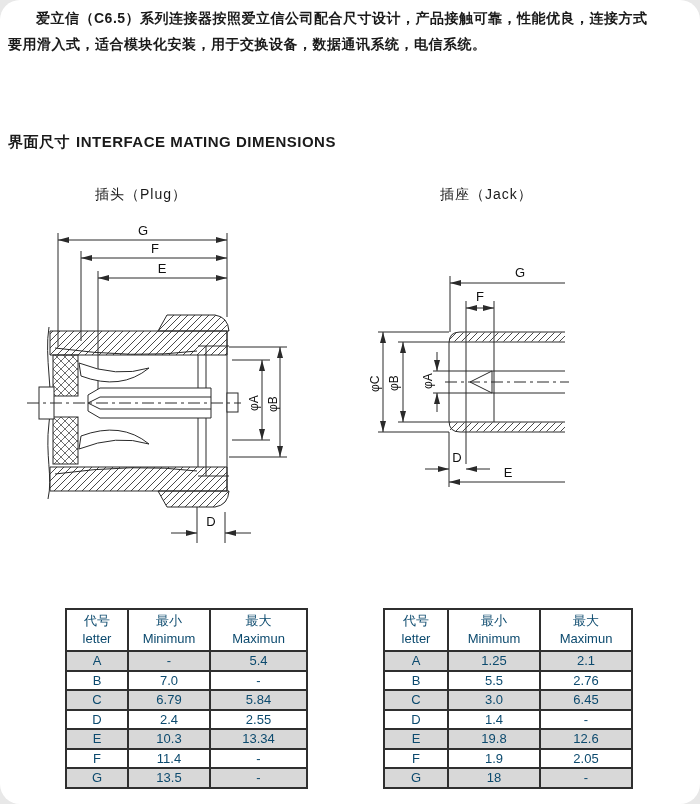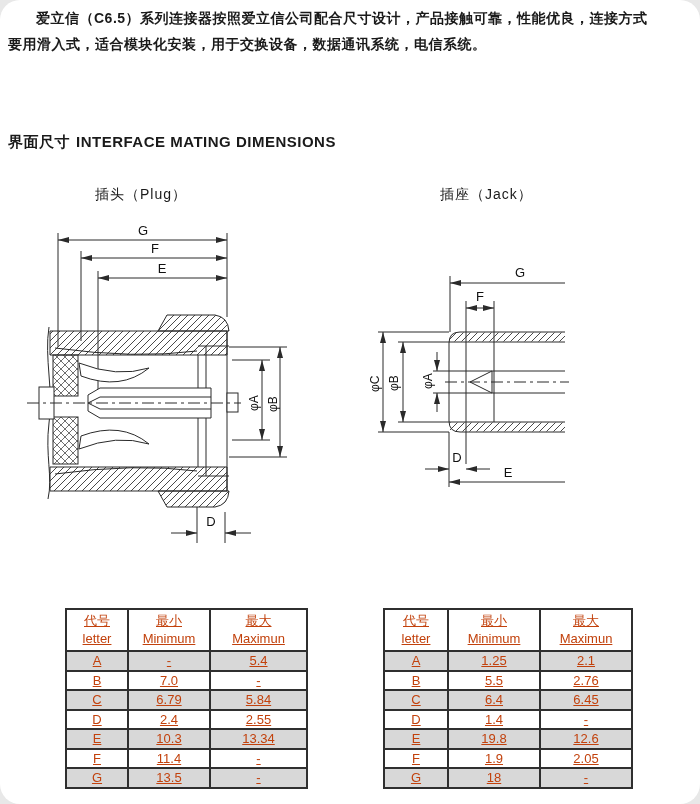--- a/index.html
+++ b/index.html
@@ -22,21 +22,21 @@
   .plug-label{left:95px;}
   .jack-label{left:440px;}
   svg.drawing{position:absolute;}
   .plug-svg{left:25px;top:205px;}
   .jack-svg{left:368px;top:253px;}
   svg .ln{stroke:#2a2a2a;stroke-width:1;fill:none;}
   svg .dimtext{font-family:"Liberation Sans","DejaVu Sans",sans-serif;font-size:13px;fill:#111;stroke:none;}
   svg .phitext{font-family:"Liberation Sans","DejaVu Sans",sans-serif;font-size:12px;fill:#111;stroke:none;}
   table.dim{
     position:absolute;top:608px;border-collapse:collapse;table-layout:fixed;
-    text-align:center;color:#c2410c;background:#fff;text-decoration:underline;
+    text-align:center;color:#0c4a6e;background:#fff;
   }
   .t-plug{left:65px;width:235px;}
   .t-jack{left:383px;width:242px;}
   table.dim th,table.dim td{border:2px solid #2f2f2f;padding:0;}
   table.dim th{font-weight:normal;height:40px;font-size:13px;line-height:18px;}
   table.dim th span{display:block;}
   table.dim td{height:17.5px;font-size:13px;}
   table.dim tbody tr:nth-child(odd) td{background:#d8d8d8;}
   .t-plug th:nth-child(1),.t-plug td:nth-child(1){width:60px;}
   .t-plug th:nth-child(2),.t-plug td:nth-child(2){width:80px;}
@@ -263,21 +263,21 @@
           <td>1.25</td>
           <td>2.1</td>
         </tr>
         <tr>
           <td>B</td>
           <td>5.5</td>
           <td>2.76</td>
         </tr>
         <tr>
           <td>C</td>
-          <td>6.4</td>
+          <td>3.0</td>
           <td>6.45</td>
         </tr>
         <tr>
           <td>D</td>
           <td>1.4</td>
           <td>-</td>
         </tr>
         <tr>
           <td>E</td>
           <td>19.8</td>

